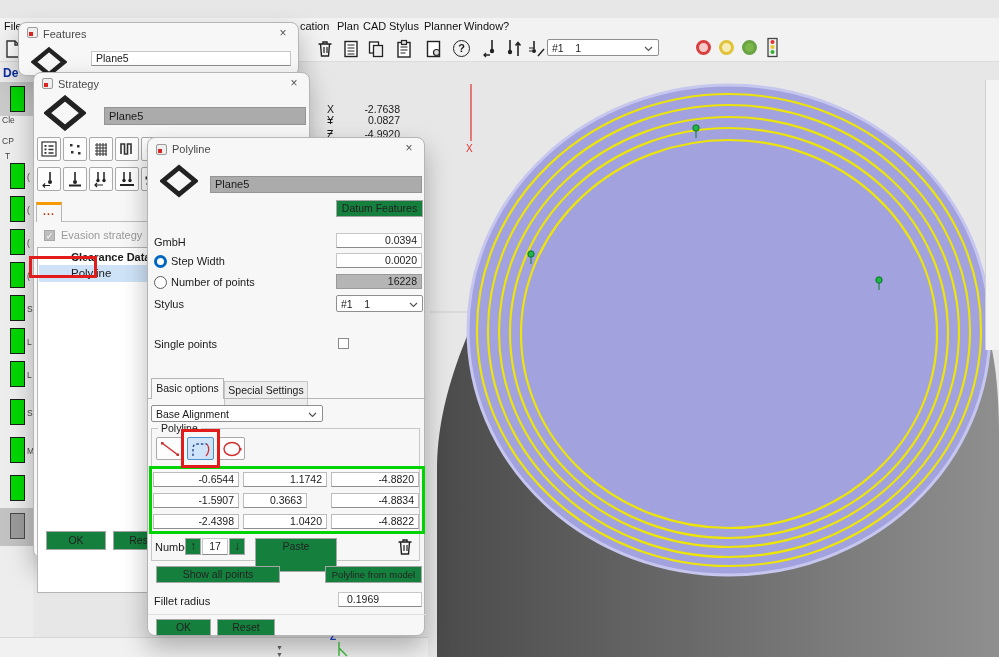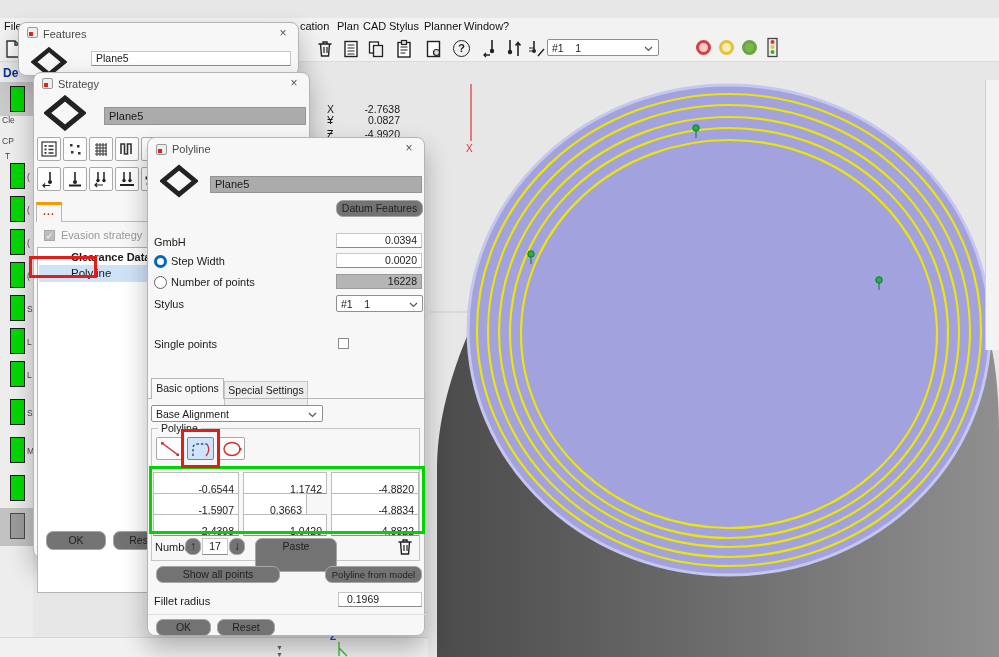--- a/index.html
+++ b/index.html
@@ -14,37 +14,37 @@
   .menu-item{position:absolute;top:2px;font-size:11px;color:#111}
   #toolbar{position:absolute;left:0;top:34px;width:999px;height:28px;background:#f2f2f2;border-bottom:1px solid #dcdcdc}
   .tbi{position:absolute;top:39px;width:20px;height:20px}
   
   .dlg{position:absolute;background:#f7f7f7;border:1px solid #b5b5b5;border-radius:8px;
        box-shadow:0 12px 26px rgba(0,0,0,.28)}
   .dtitle{position:absolute;left:24px;top:5px;color:#4a4a4a}
   .dclose{position:absolute;top:3px;right:8px;width:14px;height:14px;text-align:center;line-height:14px;color:#555;font-size:12px}
   .logo{position:absolute;width:11px;height:11px;border:1px solid #9a9a9a;border-radius:2px;background:#eee}
   .logo i{position:absolute;left:1px;bottom:1px;width:4px;height:4px;background:#d22}
-  .btn{position:absolute;background:#737373;border:1px solid #a6a6a6;border-radius:7px;text-align:center;
+  .btn{position:absolute;background:#15803d;border:1px solid #a6a6a6;border-radius:0;text-align:center;
        font-size:10.5px;color:#222;line-height:15px}
   .fld{position:absolute;background:#fff;border:1px solid #c6c6c6;border-bottom:1px solid #8b8b8b;
        font-size:10.5px;text-align:right;padding:0 4px;line-height:13px;height:15px}
   .fld.left{text-align:left}
   .gname{position:absolute;background:#ababab;border:1px solid #949494;font-size:11px;line-height:16px;padding:0 4px;text-align:left}
   .lab{position:absolute;white-space:nowrap}
   .radio{position:absolute;width:13px;height:13px;border-radius:50%;border:1px solid #5f5f5f;background:#fff}
   .radio.sel{border:3.5px solid #0067c0}
   .chk{position:absolute;width:11px;height:11px;border:1px solid #8a8a8a;background:#fff}
   .ibtn{position:absolute;background:#fdfdfd;border:1px solid #a9a9a9;border-radius:2px;
         display:flex;align-items:center;justify-content:center}
   .tab{position:absolute;font-size:10.5px;text-align:center}
   .tab.active{background:#f7f7f7;border:1px solid #b5b5b5;border-bottom:none;z-index:2;line-height:18px}
   .tab.inactive{background:#ededed;border:1px solid #c6c6c6;line-height:16px}
   .cell{position:absolute;background:#fff;border:1px solid #bcbcbc;border-bottom-color:#8f8f8f;
-        text-align:right;font-size:10.5px;line-height:12px;padding:10px 4px;height:15px}
+        text-align:right;font-size:10.5px;line-height:12px;padding:0 4px;height:15px}
   .annot-red{position:absolute;border:3px solid #e21b1b;z-index:40;background:transparent}
   .annot-green{position:absolute;border:3px solid #00d400;z-index:5;background:transparent}
   .gbox{position:absolute;left:10px;width:15px;height:26px;background:#00d800;border:1px solid #1c1c1c}
   .side-lab{position:absolute;font-size:8.5px;color:#444}
   .rsbtn{position:absolute;left:987px;width:11px;height:15px;background:#fdfdfd;border:1px solid #b5b5b5}
   .rsbtn.blue{background:#cfe4f8;border-color:#3d8fd1}
   .ring{position:absolute;width:15px;height:15px;border-radius:50%}
   .scrolldown{position:absolute;font-size:7px;color:#666;line-height:7px}
 </style>
 </head>

